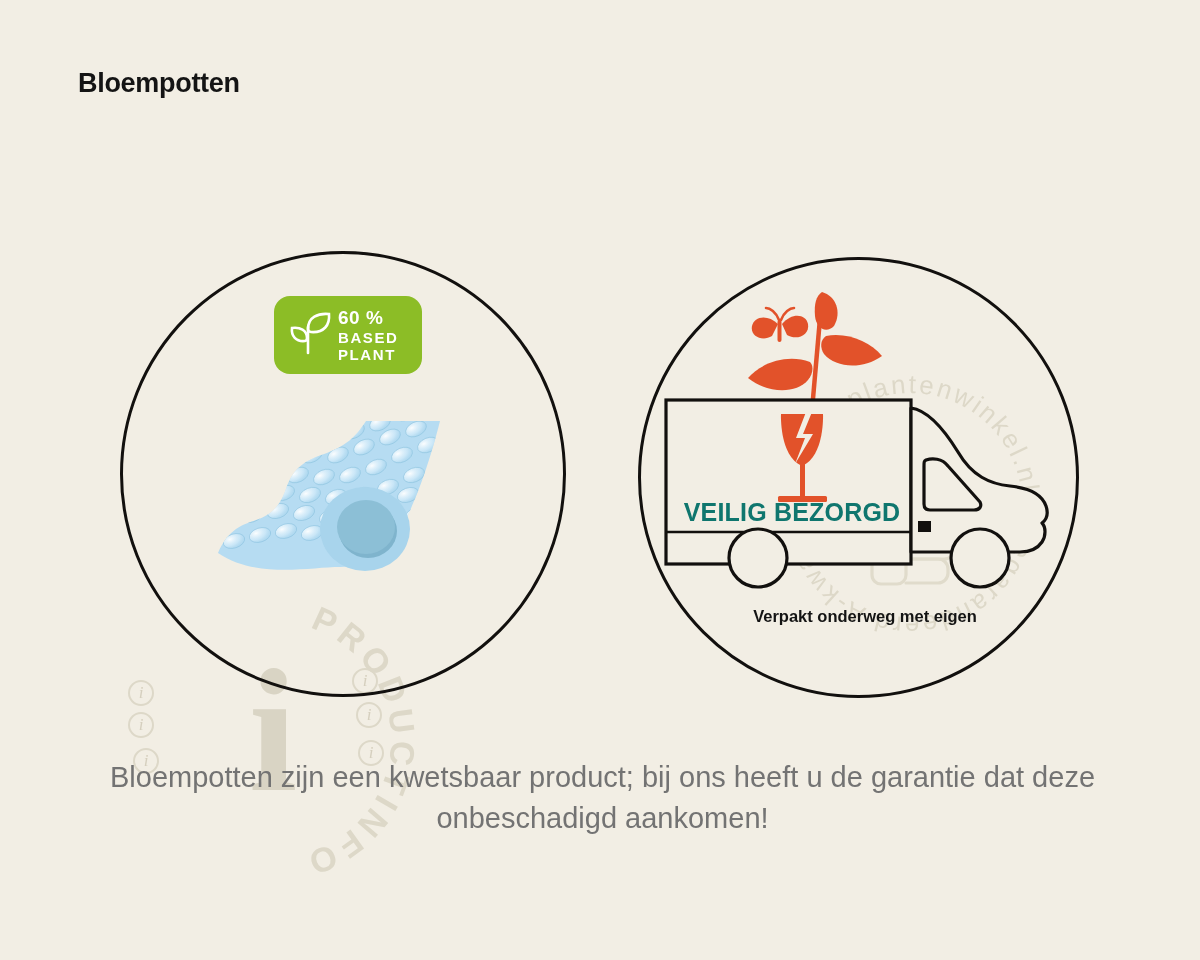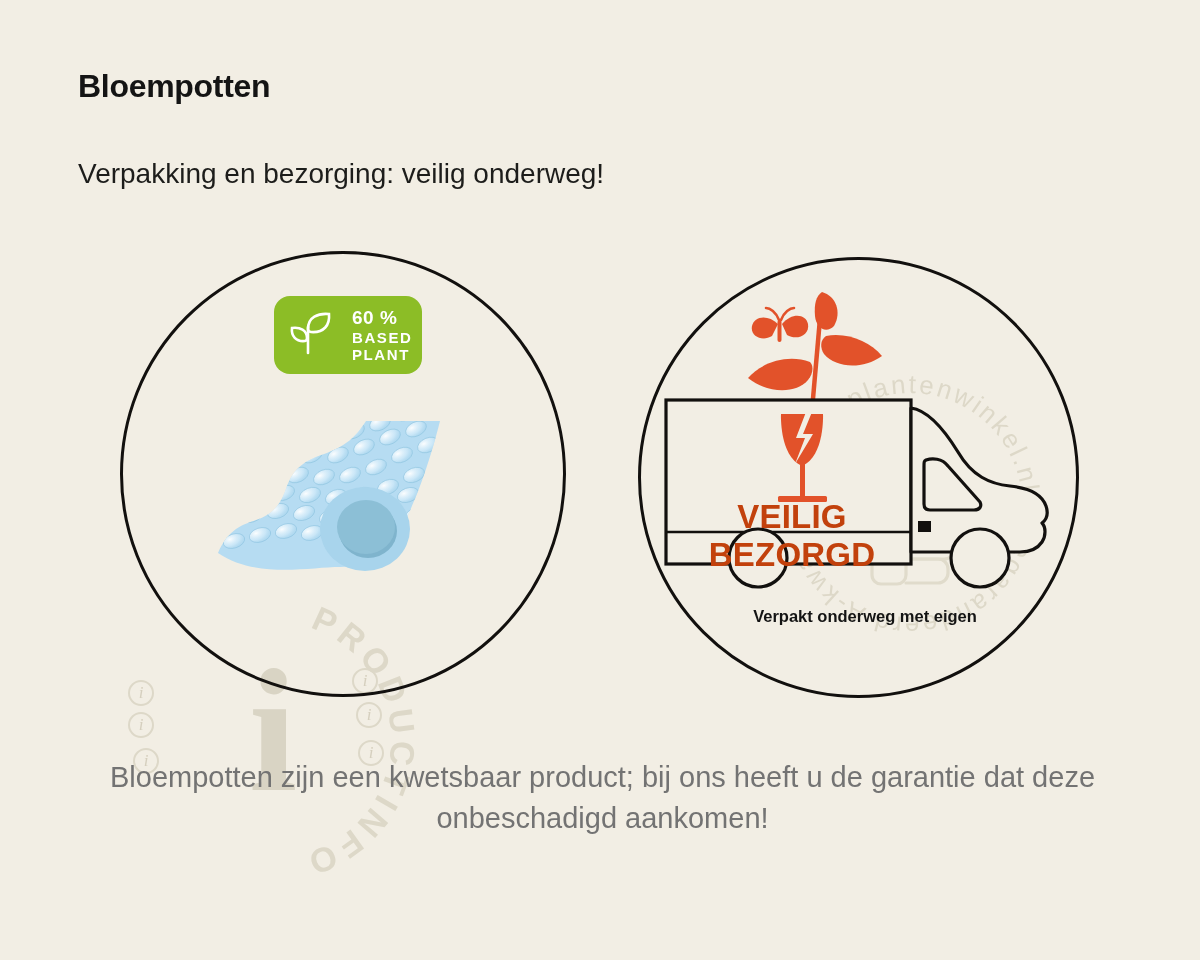--- a/index.html
+++ b/index.html
@@ -53,21 +53,21 @@
     line-height: 22px;
     text-align: center;
     font-style: italic;
   }
 
   
   .title {
     position: absolute;
     left: 78px;
     top: 68px;
-    font-size: 32px;
+    font-size: 27px;
     font-weight: bold;
     color: #141414;
     letter-spacing: -0.3px;
     z-index: 5;
   }
   .subtitle {
     position: absolute;
     left: 78px;
     top: 158px;
     font-size: 28px;
@@ -112,21 +112,21 @@
     display: flex;
     align-items: center;
   }
   .badge-icon { width: 52px; margin-left: 10px; flex: none; }
   .badge-text {
     color: #ffffff;
     font-size: 15px;
     font-weight: bold;
     line-height: 1.16;
     letter-spacing: 1.6px;
-    margin-left: 16px;
+    margin-left: 2px;
   }
   .badge-pct { font-size: 19px; letter-spacing: 0.5px; display: block; }
 
   
   #bubblewrap {
     position: absolute;
     left: 190px;
     top: 385px;
     width: 260px;
     height: 200px;
@@ -141,22 +141,22 @@
     width: 420px;
     height: 310px;
     z-index: 5;
   }
   .truck-label {
     position: absolute;
     left: 672px;
     top: 498px;
     width: 240px;
     text-align: center;
-    color: #c2410c;
-    font-size: 33px;
+    color: #0f766e;
+    font-size: 25px;
     font-weight: bold;
     letter-spacing: 0.2px;
     z-index: 7;
   }
 
   
   .bottom-text {
     position: absolute;
     left: 60px;
     top: 757px;
@@ -209,21 +209,20 @@
 
     <div class="wm-i-dot" style="left:128px;  top:680px;">i</div>
     <div class="wm-i-dot" style="left:128px;  top:712px;">i</div>
     <div class="wm-i-dot" style="left:133px;  top:748px;">i</div>
     <div class="wm-i-dot" style="left:352px;  top:668px;">i</div>
     <div class="wm-i-dot" style="left:356px;  top:702px;">i</div>
     <div class="wm-i-dot" style="left:358px;  top:740px;">i</div>
   </div>
 
   <div class="title">Bloempotten</div>
-  <div class="subtitle">Verpakking en bezorging: veilig onderweg!</div>
 
   <div class="circle" id="circle-left"></div>
 
   <div class="badge">
     <span class="badge-icon">
       <svg viewBox="0 0 52 52" width="52" height="52" aria-hidden="true">
         <g fill="none" stroke="#ffffff" stroke-width="2.6" stroke-linecap="round">
           <path d="M24,46 L24,20"></path>
           <path d="M24,22 C24,10 34,6 45,7 C46,18 40,26 27,25 C25.5,24.8 24,24 24,22 Z"></path>
           <path d="M23,31 C23,23 16,20 8,21 C7,29 12,35 21,34 C22,33.8 23,33 23,31 Z"></path>

